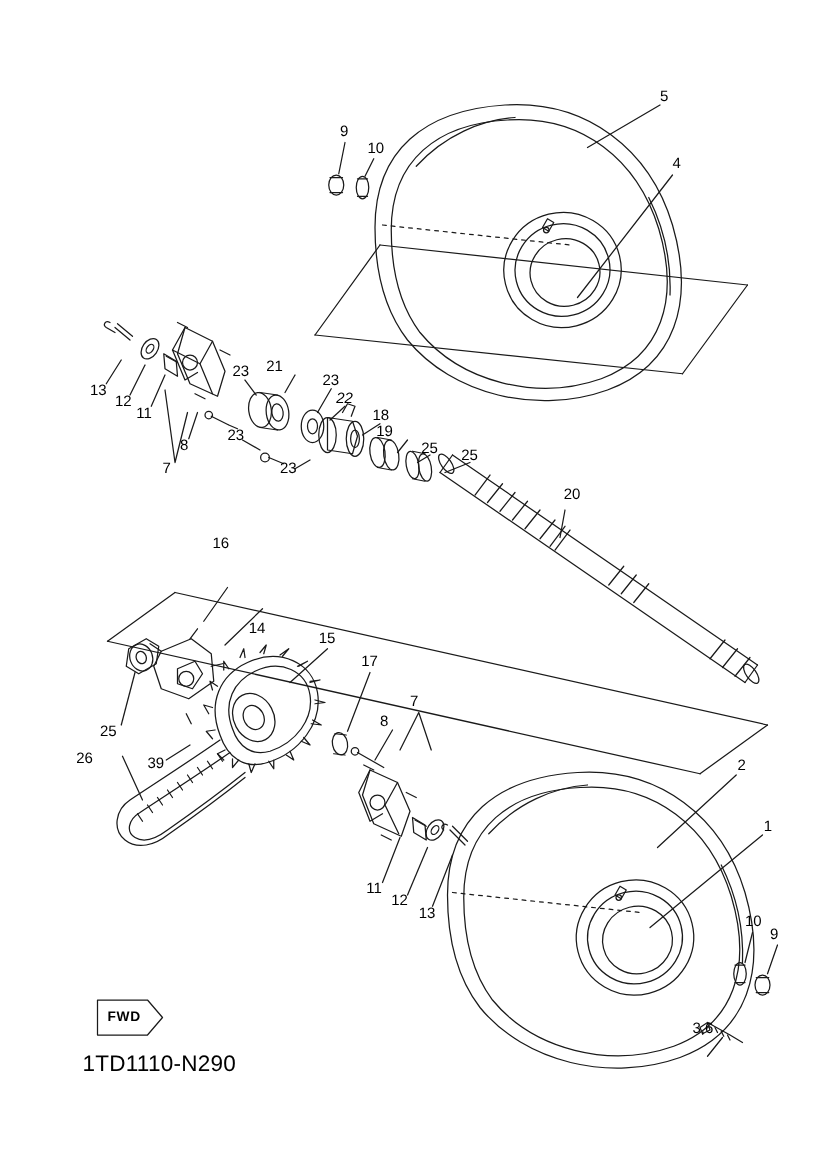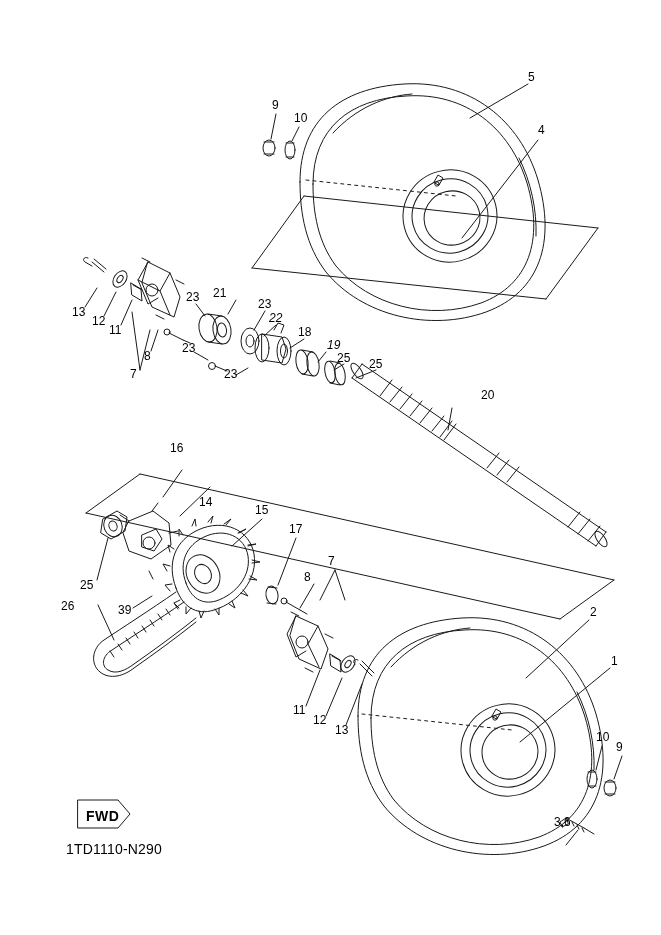--- a/index.html
+++ b/index.html
@@ -30,29 +30,29 @@
   .callout {
     position: absolute;
     font-size: 12px;
     font-family: "Liberation Sans", sans-serif;
     color: #000;
     white-space: nowrap;
     line-height: 1;
   }
   .partcode {
     position: absolute;
-    font-size: 14px;
+    font-size: 18px;
     letter-spacing: 0.2px;
     font-family: "Liberation Sans", sans-serif;
     color: #000;
     white-space: nowrap;
   }
   .fwd-label {
     position: absolute;
-    font-size: 14px;
+    font-size: 11px;
     font-weight: bold;
     font-family: "Liberation Sans", sans-serif;
     color: #000;
     letter-spacing: 0.5px;
   }
 </style>
 </head>
 <body>
 
 <div id="diagram-root">
@@ -320,25 +320,25 @@
   <span class="callout" style="left:109px; top:324px;">11</span>
   <span class="callout" style="left:144px; top:350px;">8</span>
   <span class="callout" style="left:130px; top:368px;">7</span>
   <span class="callout" style="left:186px; top:291px;">23</span>
   <span class="callout" style="left:213px; top:287px;">21</span>
   <span class="callout" style="left:258px; top:298px;">23</span>
   <span class="callout" style="left:269px; top:312px;font-style:italic;">22</span>
   <span class="callout" style="left:298px; top:326px;">18</span>
   <span class="callout" style="left:182px; top:342px;">23</span>
   <span class="callout" style="left:224px; top:368px;">23</span>
-  <span class="callout" style="left:327px; top:339px;font-style:italic;">19</span>
+  <span class="callout" style="left:301px; top:339px;">19</span>
   <span class="callout" style="left:337px; top:352px;">25</span>
   <span class="callout" style="left:369px; top:358px;">25</span>
-  <span class="callout" style="left:451px; top:389px;margin-left:30px;">20</span>
-  <span class="callout" style="left:170px; top:442px;">16</span>
+  <span class="callout" style="left:451px; top:389px;">20</span>
+  <span class="callout" style="left:170px; top:428px;">16</span>
   <span class="callout" style="left:199px; top:496px;">14</span>
   <span class="callout" style="left:255px; top:504px;">15</span>
   <span class="callout" style="left:289px; top:523px;">17</span>
   <span class="callout" style="left:80px;  top:579px;">25</span>
   <span class="callout" style="left:61px;  top:600px;">26</span>
   <span class="callout" style="left:118px; top:604px;">39</span>
   <span class="callout" style="left:328px; top:555px;">7</span>
   <span class="callout" style="left:304px; top:571px;">8</span>
   <span class="callout" style="left:293px; top:704px;">11</span>
   <span class="callout" style="left:313px; top:714px;">12</span>

